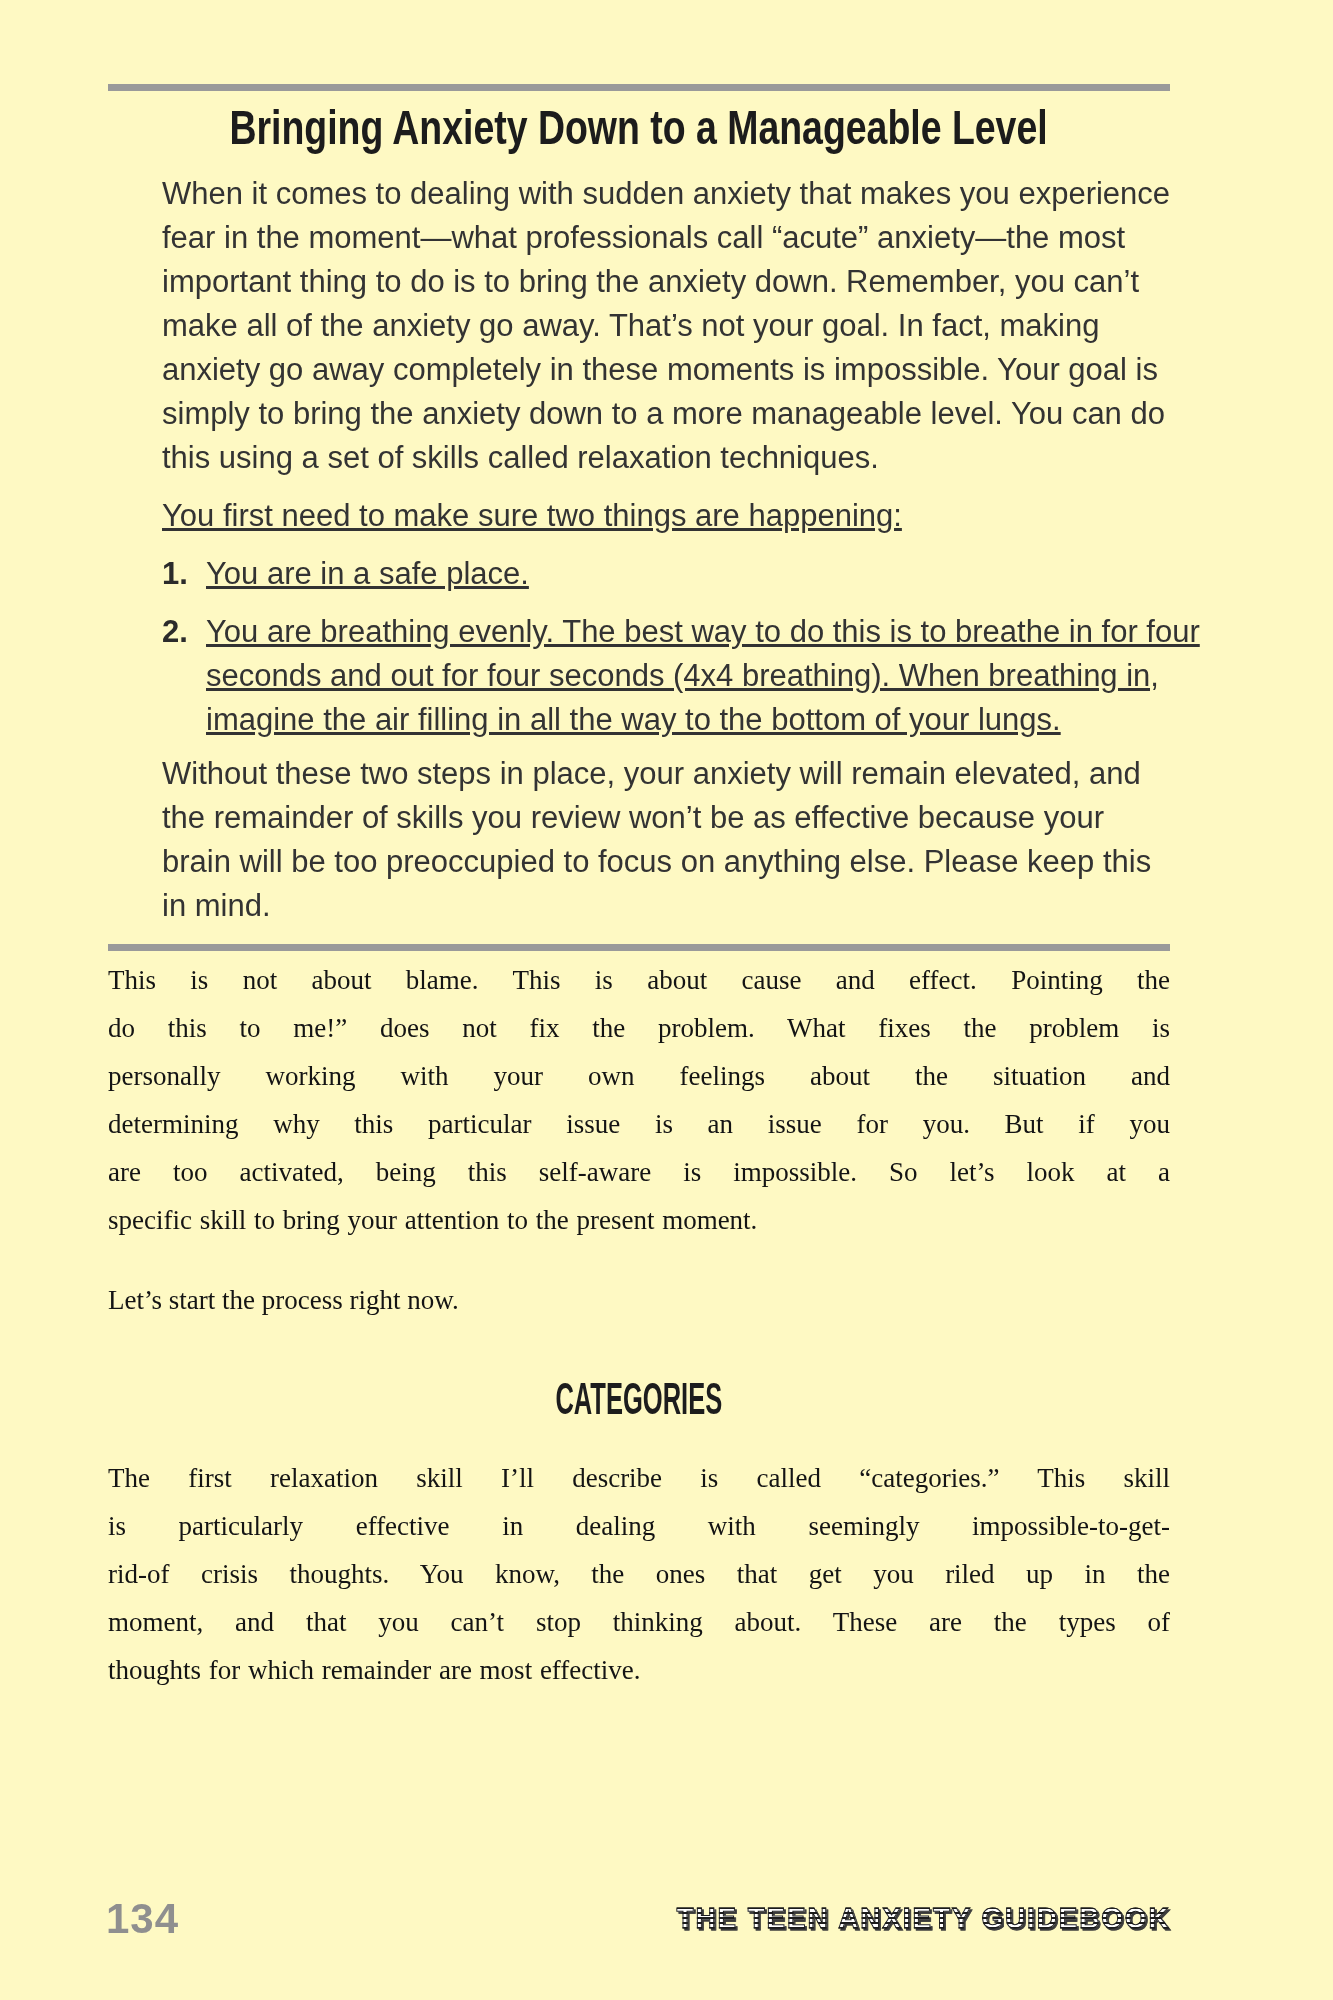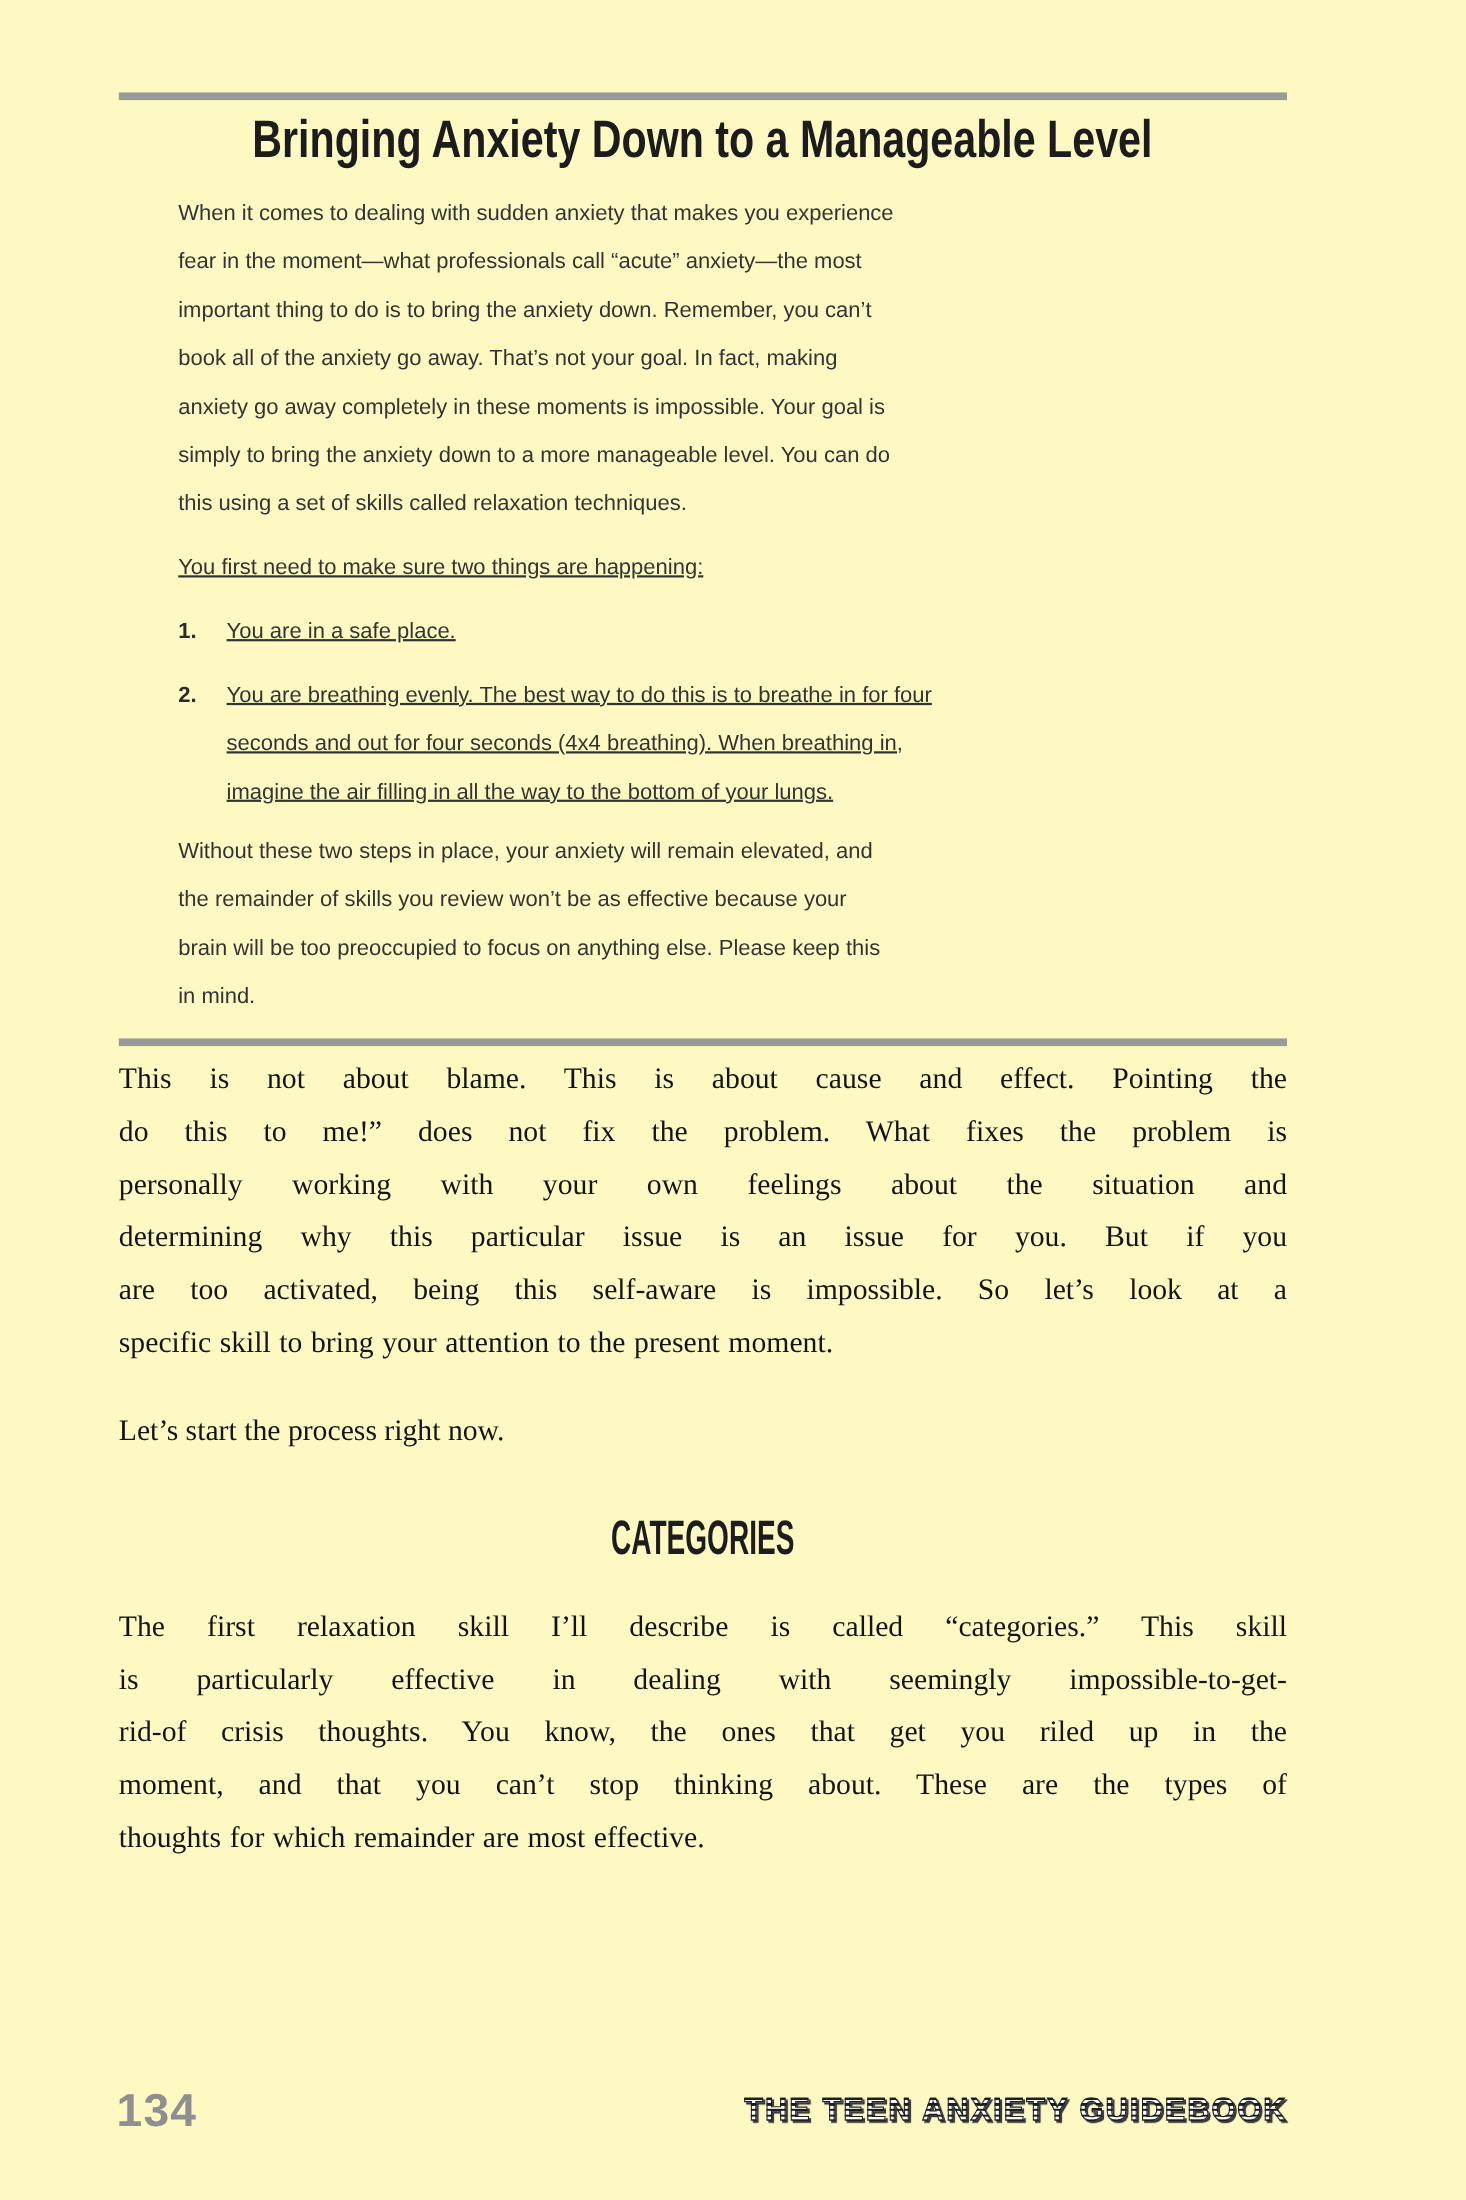--- a/index.html
+++ b/index.html
@@ -15,21 +15,21 @@
   
   .callout { position:absolute; left:108px; top:100px; width:1062px; color:#303030; }
   .callout-title {
     margin:0; text-align:center;
     font-weight:bold; font-size:48px; line-height:56px; color:#1c1c1c;
     font-family:"Liberation Sans", sans-serif;
   }
   .condense { display:inline-block; transform:scaleX(0.78); transform-origin:center; letter-spacing:0px; white-space:nowrap; }
   .callout-body {
     margin:16px 0 0 54px; width:960px;
-    font-size:20px; line-height:44px; color:#333333;
+    font-size:31px; line-height:44px; color:#333333;
   }
   .callout-body .tline { white-space:nowrap; }
   .cpara { margin:0; }
   .cpara + .cpara, .clist { margin-top:14px;text-decoration:underline; }
   .clist { list-style:none; margin:14px 0 0 0; padding:0; }
   .clist li { position:relative; padding-left:44px; margin-top:14px; }
   .clist li:first-child { margin-top:0; }
   .clist .num { position:absolute; left:0; top:0; font-weight:bold; color:#2b2b2b; }
   .cpara-last { margin-top:10px; }
 
@@ -75,21 +75,21 @@
   <div class="rule rule-top"></div>
 
   <div class="callout">
     <h1 class="callout-title"><span class="condense">Bringing Anxiety Down to a Manageable Level</span></h1>
 
     <div class="callout-body">
       <div class="cpara">
           <div class="tline">When it comes to dealing with sudden anxiety that makes you experience</div>
           <div class="tline">fear in the moment—what professionals call “acute” anxiety—the most</div>
           <div class="tline">important thing to do is to bring the anxiety down. Remember, you can’t</div>
-          <div class="tline">book all of the anxiety go away. That’s not your goal. In fact, making</div>
+          <div class="tline">make all of the anxiety go away. That’s not your goal. In fact, making</div>
           <div class="tline">anxiety go away completely in these moments is impossible. Your goal is</div>
           <div class="tline">simply to bring the anxiety down to a more manageable level. You can do</div>
           <div class="tline">this using a set of skills called relaxation techniques.</div>
         </div>
 
       <p class="cpara">You first need to make sure two things are happening:</p>
 
       <ol class="clist">
         <li>
           <span class="num">1.</span>

